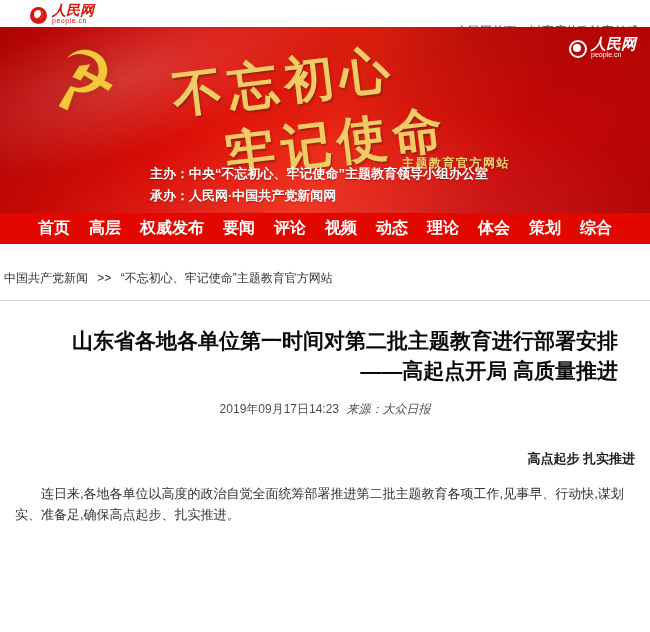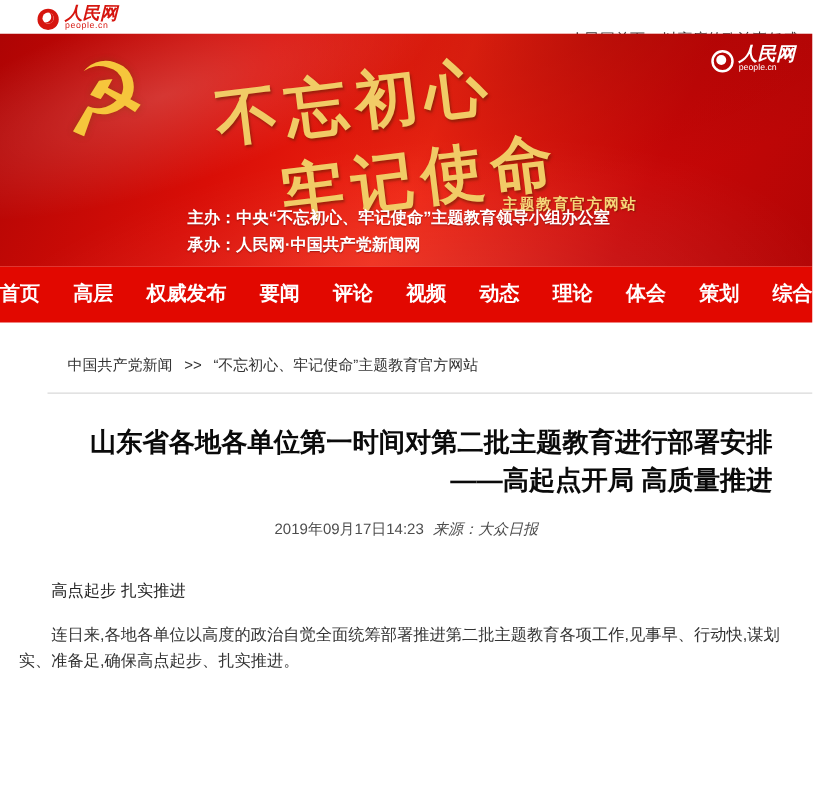--- a/index.html
+++ b/index.html
@@ -46,39 +46,39 @@
   .banner-logo .icon { width:18px; height:18px; border-radius:50%; border:2px solid #fff; position:relative; }
   .banner-logo .icon::after { content:""; position:absolute; left:2px; top:2px; width:8px; height:8px;
             border-radius:50%; background:#fff; }
   .banner-logo .nm { font-size:15px; font-weight:bold; font-style:italic; line-height:1; }
   .banner-logo .sb { font-size:7px; line-height:1; }
   .host-block { position:absolute; left:0; right:12px; top:136px; text-align:center; }
   .host-inner { display:inline-block; text-align:left; color:#fff; font-size:13px;
             line-height:22px; font-weight:bold; text-shadow:0 1px 1px rgba(100,0,0,.5); }
 
   
-  .nav { height:45px; background:#e20800; display:flex; align-items:center; justify-content:space-between;
+  .nav { height:31px; background:#e20800; display:flex; align-items:center; justify-content:center;
          gap:19px; }
   .nav-item { color:#fff; font-weight:bold; font-size:16px; cursor:pointer; white-space:nowrap; }
 
   
-  .breadcrumb { padding:26px 16px 13px; font-size:12px; color:#333;
-                border-bottom:1px solid #d9d9d9;margin-left:38px; }
+  .breadcrumb { padding:26px 4px 13px; font-size:12px; color:#333;
+                border-bottom:1px solid #d9d9d9; }
   .breadcrumb .sep { margin:0 6px; color:#333; }
   .crumb { cursor:pointer; }
 
   
   .article { padding:0 15px; }
   .article-title { margin:25px 17px 0; text-align:right; font-size:21px; line-height:30px;
                    font-weight:bold; color:#0a0a0a; }
   .article-meta { margin-top:15px; text-align:center; font-size:12px; color:#4d4d4d; }
   .article-meta .src { margin-left:4px;font-style:italic; }
   .article-body { margin-top:30px; font-size:13px; line-height:21px; color:#333; }
   .article-body p { margin:0 0 13px; text-indent:2em; }
-  .article-body .section-heading { font-weight:normal; text-indent:2em; margin:18px 0 14px; color:#222; }
+  .article-body .section-heading { font-weight:bold; text-indent:2em; margin:18px 0 14px; color:#222;text-align:right; }
 </style>
 </head>
 <body>
 
 <div class="topbar">
   <div class="brand">
     <div class="brand-icon"></div>
     <div class="brand-txt">
       <div class="brand-name">人民网</div>
       <div class="brand-sub">people.cn</div>

